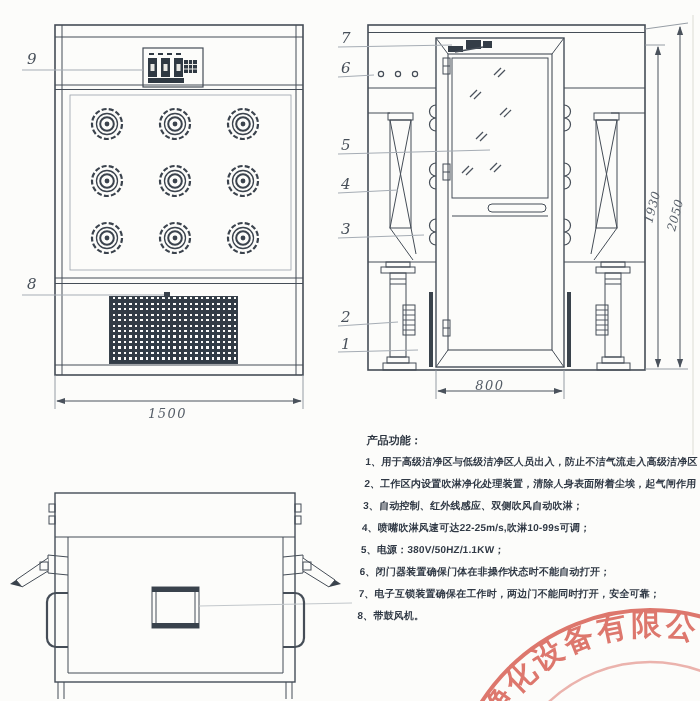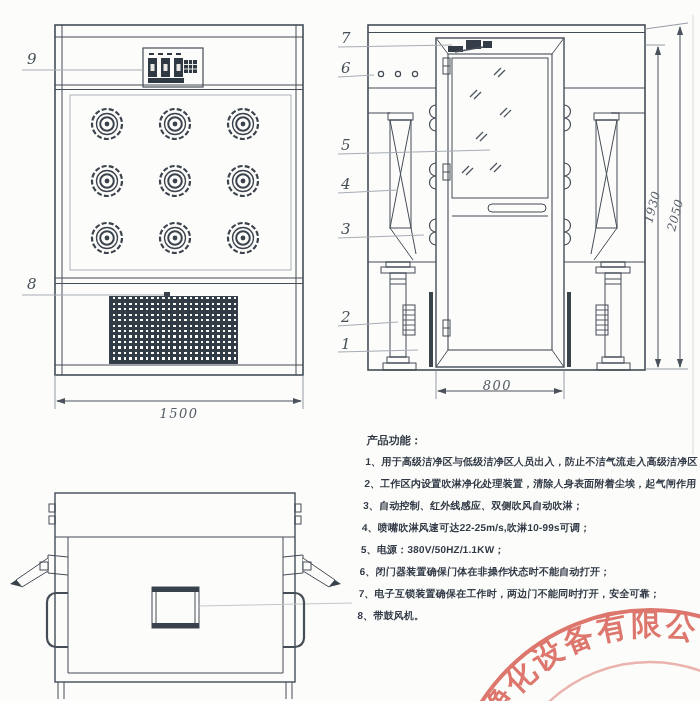--- a/index.html
+++ b/index.html
@@ -326,22 +326,22 @@
   <div class="lbl callout" style="left:27px;top:50px;">9</div>
   <div class="lbl callout" style="left:27px;top:275px;">8</div>
   <div class="lbl callout" style="left:341px;top:29px;">7</div>
   <div class="lbl callout" style="left:341px;top:59px;">6</div>
   <div class="lbl callout" style="left:341px;top:136px;">5</div>
   <div class="lbl callout" style="left:341px;top:175px;">4</div>
   <div class="lbl callout" style="left:341px;top:220px;">3</div>
   <div class="lbl callout" style="left:341px;top:308px;">2</div>
   <div class="lbl callout" style="left:341px;top:335px;">1</div>
 
-  <div class="lbl dim" style="left:148px;top:406px;width:62px;text-align:center;">1500</div>
-  <div class="lbl dim" style="left:468px;top:378px;width:44px;text-align:right;">800</div>
+  <div class="lbl dim" style="left:148px;top:406px;width:62px;">1500</div>
+  <div class="lbl dim" style="left:468px;top:378px;width:44px;text-align:center;">800</div>
   <div class="lbl dim vert" style="left:636px;top:200px;">1930</div>
   <div class="lbl dim vert" style="left:659px;top:208px;">2050</div>
 
   <div class="specs">
     <div class="spec-title">产品功能：</div>
     <div class="spec-line">1、用于高级洁净区与低级洁净区人员出入，防止不洁气流走入高级洁净区；</div>
     <div class="spec-line">2、工作区内设置吹淋净化处理装置，清除人身表面附着尘埃，起气闸作用；</div>
     <div class="spec-line">3、自动控制、红外线感应、双侧吹风自动吹淋；</div>
     <div class="spec-line">4、喷嘴吹淋风速可达22-25m/s,吹淋10-99s可调；</div>
     <div class="spec-line">5、电源：380V/50HZ/1.1KW；</div>

